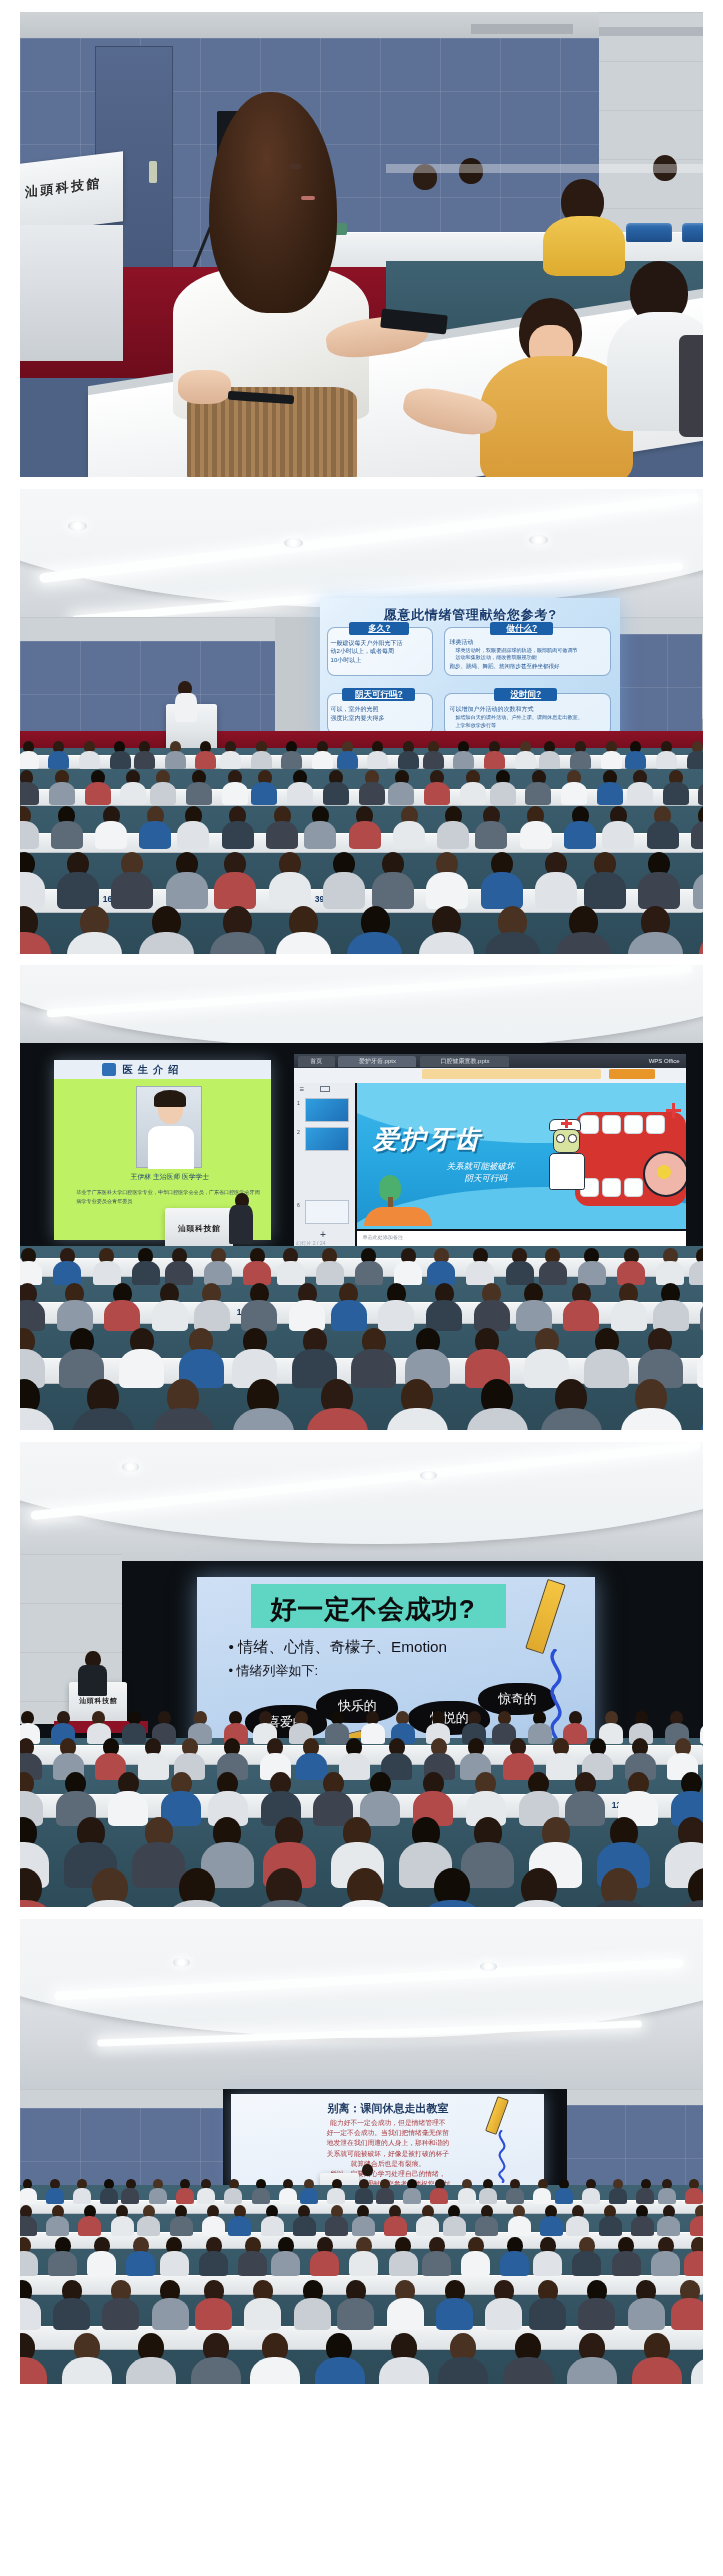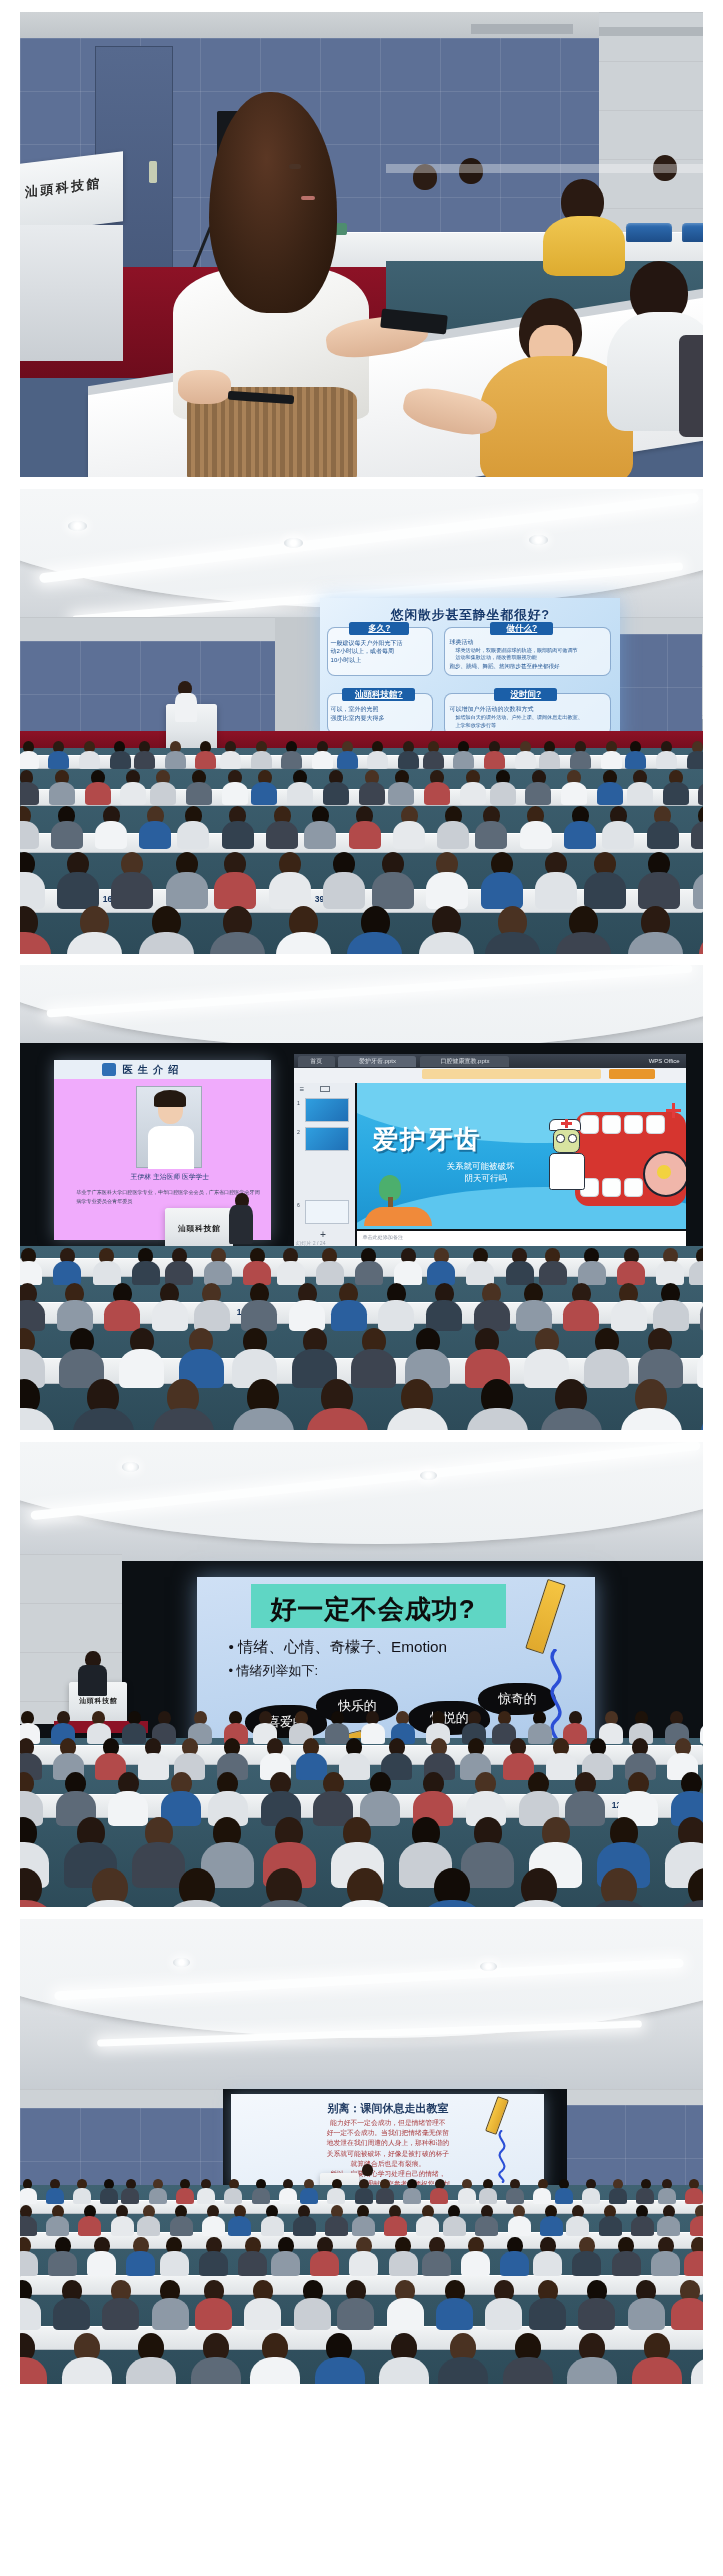--- a/index.html
+++ b/index.html
@@ -207,21 +207,21 @@
     color: #dfe3e8;
     overflow: hidden;
     white-space: nowrap;
   }
   .ppt-thumbstrip { position: absolute; background: #e9edf2; }
   .ppt-thumb {
     position: absolute;
     background: linear-gradient(135deg,#2f9fe0,#1f6fb5);
     border: 0.9px solid #b9c3cf;
   }
-  .ppt-stage { position: absolute; background: #a3a3a3; }
+  .ppt-stage { position: absolute; background: #a3a3a3; font-style: italic; }
   .dental-slide {
     position: absolute; inset: 0;
     background: linear-gradient(180deg,#3fb9ea 0%,#27a6e0 55%,#1d93cf 100%);
     overflow: hidden;
   }
   .dental-wave {
     position: absolute;
     background: #6fd0f2;
     border-radius: 50%;
   }
@@ -395,37 +395,37 @@
       <div class="downlight" style="left:264px;top:49px;width:19px;height:10.2px;"></div>
       <div class="downlight" style="left:509px;top:46px;width:19px;height:10.2px;"></div>
 
       <div class="wall-panel-grey" style="left:0;top:128px;width:683px;height:102px;"></div>
       <div class="wall-panel-blue" style="left:0;top:152px;width:255px;height:102px;"></div>
       <div class="wall-panel-blue" style="left:587px;top:145px;width:95px;height:111px;"></div>
       <div style="position:absolute;left:255px;top:128px;width:60px;height:128px;background:#c4c9cd;"></div>
 
       <div class="screen" style="left:300px;top:109px;width:300px;height:146px;background:#cfe5f8;box-shadow:0 0 19px rgba(120,180,240,.45);">
         <div class="slide-blue"></div>
-        <div class="slide-title-blue" style="top:8.5px;font-size:12.8px;">悠闲散步甚至静坐都很好?</div>
+        <div class="slide-title-blue" style="top:8.5px;font-size:12.8px;">愿意此情绪管理献给您参考?</div>
 
         <div class="slide-card" style="left:6.8px;top:29px;width:106px;height:49px;"></div>
         <div class="slide-chip" style="left:29px;top:24px;width:60px;height:12.8px;font-size:8.5px;line-height:12.8px;">多久?</div>
         <div class="slide-bullet" style="left:10.2px;top:41px;font-size:6px;">一般建议每天户外阳光下活</div>
         <div class="slide-bullet" style="left:10.2px;top:49px;font-size:6px;">动2小时以上，或者每周</div>
         <div class="slide-bullet" style="left:10.2px;top:58px;font-size:6px;">10小时以上</div>
 
         <div class="slide-card" style="left:124px;top:29px;width:167px;height:49px;"></div>
         <div class="slide-chip" style="left:170px;top:24px;width:63px;height:12.8px;font-size:8.5px;line-height:12.8px;">做什么?</div>
         <div class="slide-bullet" style="left:129px;top:40px;font-size:6px;">球类活动</div>
         <div class="slide-bullet" style="left:135px;top:49px;font-size:5.1px;">球类活动时，双眼要跟踪球的轨迹，眼部肌肉可做调节</div>
         <div class="slide-bullet" style="left:135px;top:56px;font-size:5.1px;">运动和集散运动，能改善双眼视功能</div>
         <div class="slide-bullet" style="left:129px;top:65px;font-size:5.5px;">跑步、跳绳、舞蹈、悠闲散步甚至静坐都很好</div>
 
         <div class="slide-card" style="left:6.8px;top:95px;width:106px;height:41px;"></div>
-        <div class="slide-chip" style="left:22px;top:90px;width:73px;height:12.8px;font-size:8.5px;line-height:12.8px;">汕頭科技館?</div>
+        <div class="slide-chip" style="left:22px;top:90px;width:73px;height:12.8px;font-size:8.5px;line-height:12.8px;">阴天可行吗?</div>
         <div class="slide-bullet" style="left:10.2px;top:107px;font-size:6px;">可以，室外的光照</div>
         <div class="slide-bullet" style="left:10.2px;top:116px;font-size:6px;">强度比室内要大得多</div>
 
         <div class="slide-card" style="left:124px;top:95px;width:167px;height:43px;"></div>
         <div class="slide-chip" style="left:174px;top:90px;width:63px;height:12.8px;font-size:8.5px;line-height:12.8px;">没时间?</div>
         <div class="slide-bullet" style="left:129px;top:107px;font-size:6px;">可以增加户外活动的次数和方式</div>
         <div class="slide-bullet" style="left:135px;top:116px;font-size:5.1px;">如增加白天的课外活动、户外上课、课间休息走出教室、</div>
         <div class="slide-bullet" style="left:135px;top:124px;font-size:5.1px;">上学和放学步行等</div>
       </div>
 
@@ -618,21 +618,21 @@
     </div>
   </div>
 
   <div class="photo" style="top:965px;height:465px;background:#1c2228;">
     <div class="scene">
       <div class="ceiling" style="height:94px;"></div>
       <div class="ceiling-arc" style="left:-102px;top:-170px;width:936px;height:255px;"></div>
       <div class="light-strip" style="left:25.5px;top:22px;width:647px;height:7.7px;transform:rotate(-4deg);"></div>
       <div class="dark-band" style="left:0;top:78px;width:683px;height:247px;"></div>
 
-      <div class="screen" style="left:34px;top:95px;width:217px;height:180px;background:#f0abfc;box-shadow:0 0 15.3px rgba(180,210,240,.35);">
+      <div class="screen" style="left:34px;top:95px;width:217px;height:180px;background:#bef264;box-shadow:0 0 15.3px rgba(180,210,240,.35);">
         <div style="position:absolute;left:0;top:0;width:100%;height:19px;background:#e8eff7;"></div>
         <div style="position:absolute;left:48px;top:2.6px;width:13.6px;height:13.6px;background:#2f6fb5;border-radius:2.6px;"></div>
         <div style="position:absolute;left:68px;top:2.6px;width:128px;height:13.6px;color:#17355e;font-size:10.2px;font-weight:bold;letter-spacing:5.1px;line-height:13.6px;">医生介绍</div>
         <div style="position:absolute;left:82px;top:25.5px;width:66px;height:82px;background:linear-gradient(180deg,#dfe6ee,#c3ccd6);border:0.9px solid #9fabb8;">
           <div style="position:absolute;left:20.4px;top:8.5px;width:25.5px;height:29px;background:#f0cdb0;border-radius:46%;"></div>
           <div style="position:absolute;left:17px;top:3.4px;width:32px;height:17px;background:#241911;border-radius:50% 50% 10% 10%;"></div>
           <div style="position:absolute;left:10.2px;top:39px;width:46px;height:43px;background:#ffffff;border-radius:24% 24% 0 0;"></div>
         </div>
         <div style="position:absolute;left:34px;top:112px;width:163px;text-align:center;color:#1d3f70;font-size:6.8px;">王伊林  主治医师  医学学士</div>
         <div style="position:absolute;left:22px;top:128px;width:187px;color:#3a4a5e;font-size:5.1px;line-height:1.7;">毕业于广东医科大学口腔医学专业，中华口腔医学会会员，广东省口腔医学会牙周病学专业委员会青年委员</div>

